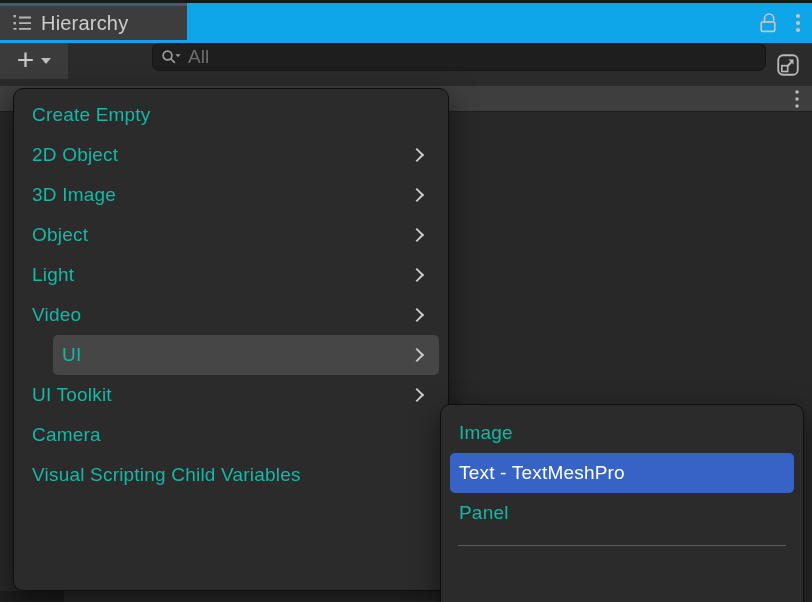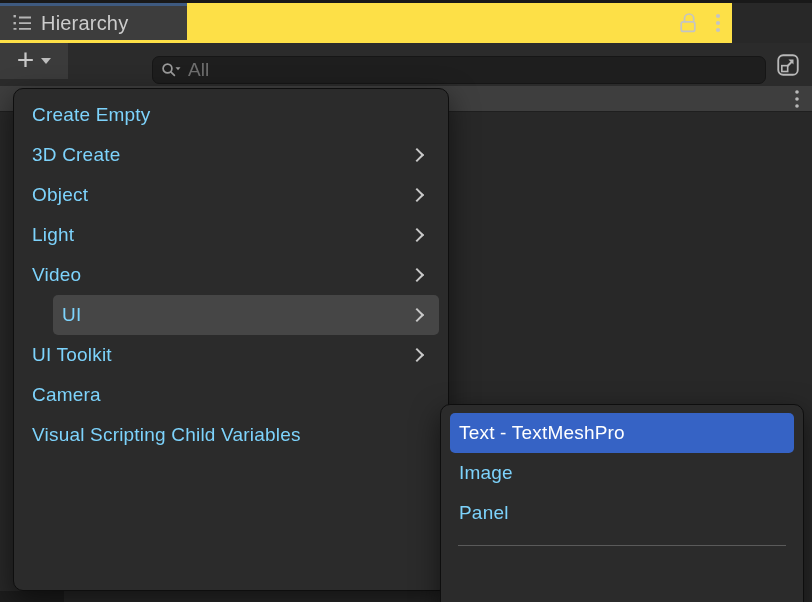--- a/index.html
+++ b/index.html
@@ -5,39 +5,39 @@
   html,body{margin:0;padding:0;background:#111;}
   .screen{
     position:relative;width:812px;height:602px;overflow:hidden;
     background:#282828;
     font-family:"Liberation Sans","DejaVu Sans",sans-serif;
     -webkit-font-smoothing:antialiased;
     user-select:none;
   }
   
   .topstrip{position:absolute;left:0;top:0;width:812px;height:3px;background:#191919;}
-  .tabbar{position:absolute;left:0;top:3px;width:732px;height:40px;background:#fde047;}
+  .tabbar{position:absolute;left:0;top:3px;width:812px;height:40px;background:#0ea5e9;}
   .tab{
     position:absolute;left:0;top:0;width:187px;height:37px;
     background:#3d3d3d;border-top:3px solid var(--tab-accent,#3e5a80);
     display:flex;align-items:center;gap:8px;padding-left:11px;box-sizing:border-box;
   }
   .tab-title{font-size:20px;color:#cccccc;letter-spacing:.2px;}
   .tabbar-right{position:absolute;right:10px;top:0;height:40px;display:flex;align-items:center;gap:15px;}
   .icon-btn{display:flex;align-items:center;justify-content:center;cursor:pointer;}
   
   .toolbar{position:absolute;left:0;top:43px;width:812px;height:43px;background:#2b2b2b;}
   .create-btn{
     position:absolute;left:0;top:0;width:68px;height:36px;background:#3b3b3b;
     display:flex;align-items:center;justify-content:center;gap:7px;cursor:pointer;
   }
   .plus{font-size:30px;line-height:30px;color:#c8c8c8;font-weight:400;margin-top:-3px;}
   .caret{width:0;height:0;border-left:5.5px solid transparent;border-right:5.5px solid transparent;border-top:6px solid #bdbdbd;}
   .search{
-    position:absolute;left:152px;top:13px;width:614px;height:28px;box-sizing:border-box;
+    position:absolute;left:152px;top:0;width:614px;height:28px;box-sizing:border-box;
     background:#1e1e1e;border:1px solid #161616;border-radius:7px;
     display:flex;align-items:center;padding:0 8px;gap:6px;
   }
   .search input{
     flex:1;background:transparent;border:none;outline:none;
     font-family:inherit;font-size:19px;color:#dddddd;padding:0;margin-top:-1px;
   }
   .search input::placeholder{color:#6f6f6f;}
   .detach-btn{position:absolute;right:6px;top:5px;width:36px;height:34px;display:flex;align-items:center;justify-content:center;cursor:pointer;}
   
@@ -51,21 +51,21 @@
     position:absolute;background:var(--menu-bg,#2b2b2b);
     border:1px solid #0e0e0e;border-radius:10px;box-sizing:border-box;
     box-shadow:0 10px 28px rgba(0,0,0,.55);
   }
   .main-menu{left:13px;top:88px;width:436px;height:503px;padding-top:6px;z-index:5;}
   .sub-menu{left:440px;top:404px;width:364px;height:240px;padding-top:8px;z-index:6;}
   .menu-item{
     position:relative;height:40px;margin:0 9px;padding:0 9px;border-radius:5px;
     display:flex;align-items:center;cursor:pointer;
   }
-  .menu-item .label{font-size:19px;color:#7dd3fc;letter-spacing:.2px;}
+  .menu-item .label{font-size:19px;color:#14b8a6;letter-spacing:.2px;}
   .menu-item.hover{background:var(--hover-gray,#464646);margin-left:39px;}
   .menu-item.selected{background:var(--selection-blue,#3663c5);}
   .menu-item.selected .label{color:#ffffff;}
   .chev{
     position:absolute;right:17px;top:calc(50% - 5.5px);
     width:8px;height:8px;border-top:2px solid #c9c9c9;border-right:2px solid #c9c9c9;
     transform:rotate(45deg);
   }
   .menu-item.separator{height:1px;min-height:1px;background:#5a5a5a;margin:12px 17px 0 17px;padding:0;border-radius:0;pointer-events:none;cursor:default;}
   svg{display:block;}
@@ -145,23 +145,27 @@
   <div class="notch"></div>
 
   <div class="menu main-menu">
 
       <div class="menu-item">
         <span class="label">Create Empty</span>
 
       </div>
 
 
-
-      <div class="menu-item">
-        <span class="label">3D Create</span>
+      <div class="menu-item">
+        <span class="label">2D Object</span>
+        <span class="chev"></span>
+      </div>
+
+      <div class="menu-item">
+        <span class="label">3D Image</span>
         <span class="chev"></span>
       </div>
 
       <div class="menu-item">
         <span class="label">Object</span>
         <span class="chev"></span>
       </div>
 
       <div class="menu-item">
         <span class="label">Light</span>
@@ -190,27 +194,27 @@
       </div>
 
       <div class="menu-item">
         <span class="label">Visual Scripting Child Variables</span>
 
       </div>
     </div>
 
   <div class="menu sub-menu">
 
+      <div class="menu-item">
+        <span class="label">Image</span>
+
+      </div>
+
       <div class="menu-item selected">
         <span class="label">Text - TextMeshPro</span>
-
-      </div>
-
-      <div class="menu-item">
-        <span class="label">Image</span>
 
       </div>
 
 
       <div class="menu-item">
         <span class="label">Panel</span>
 
       </div>
 
       <div class="menu-item separator">

